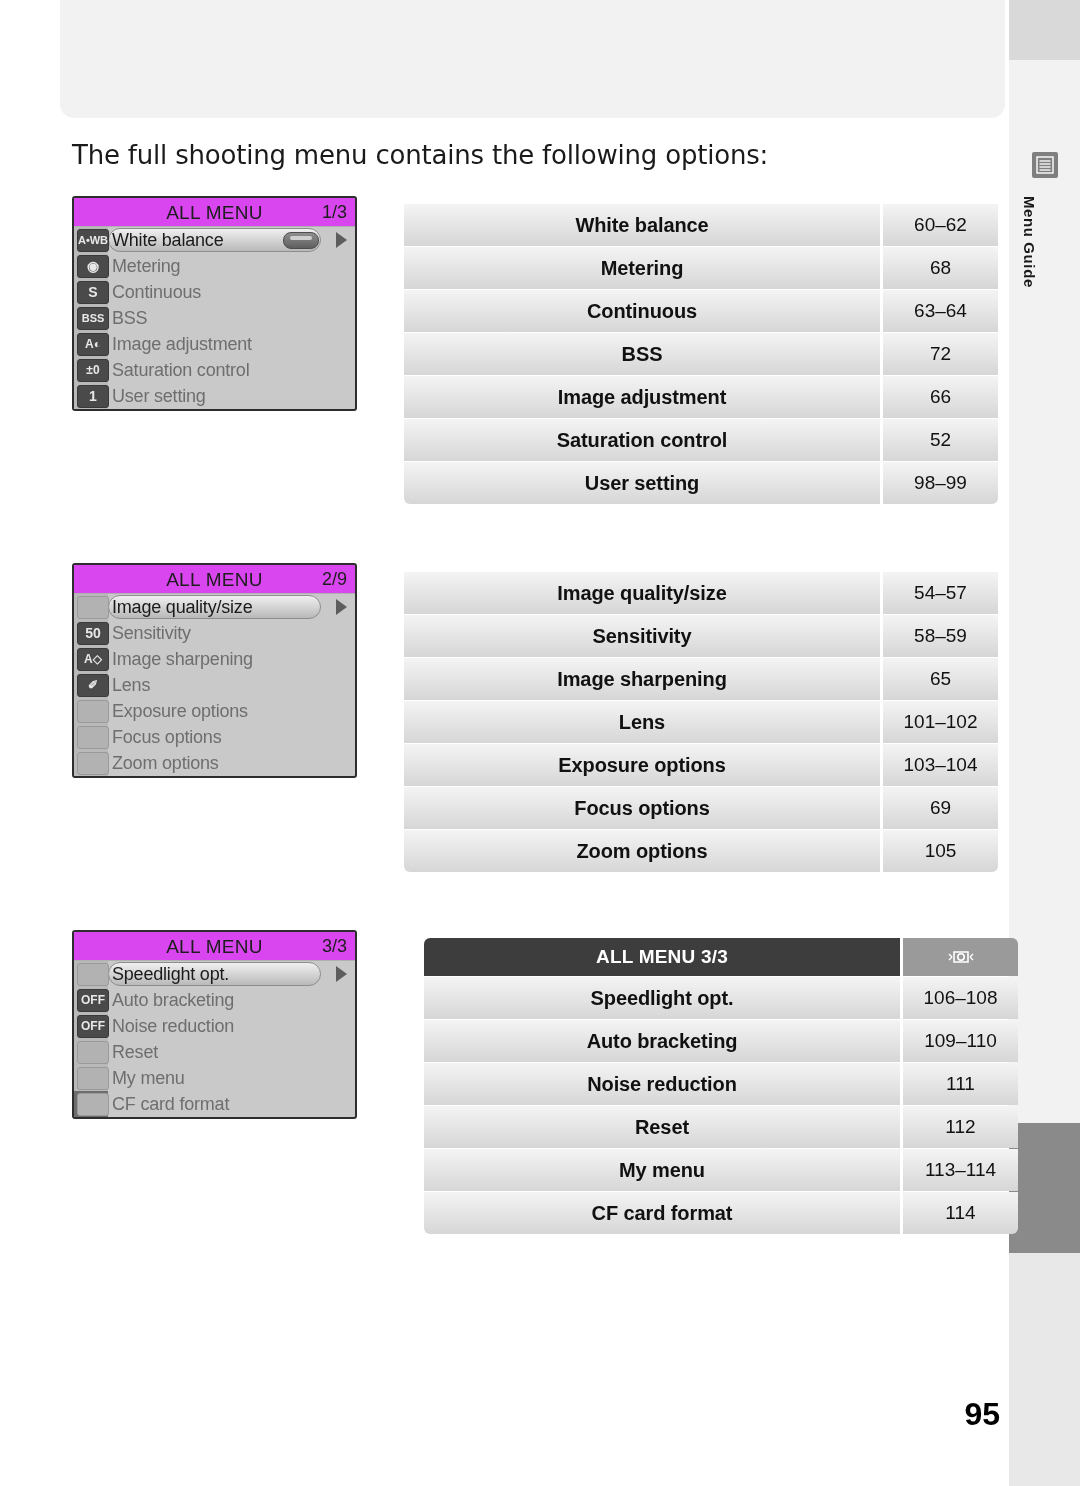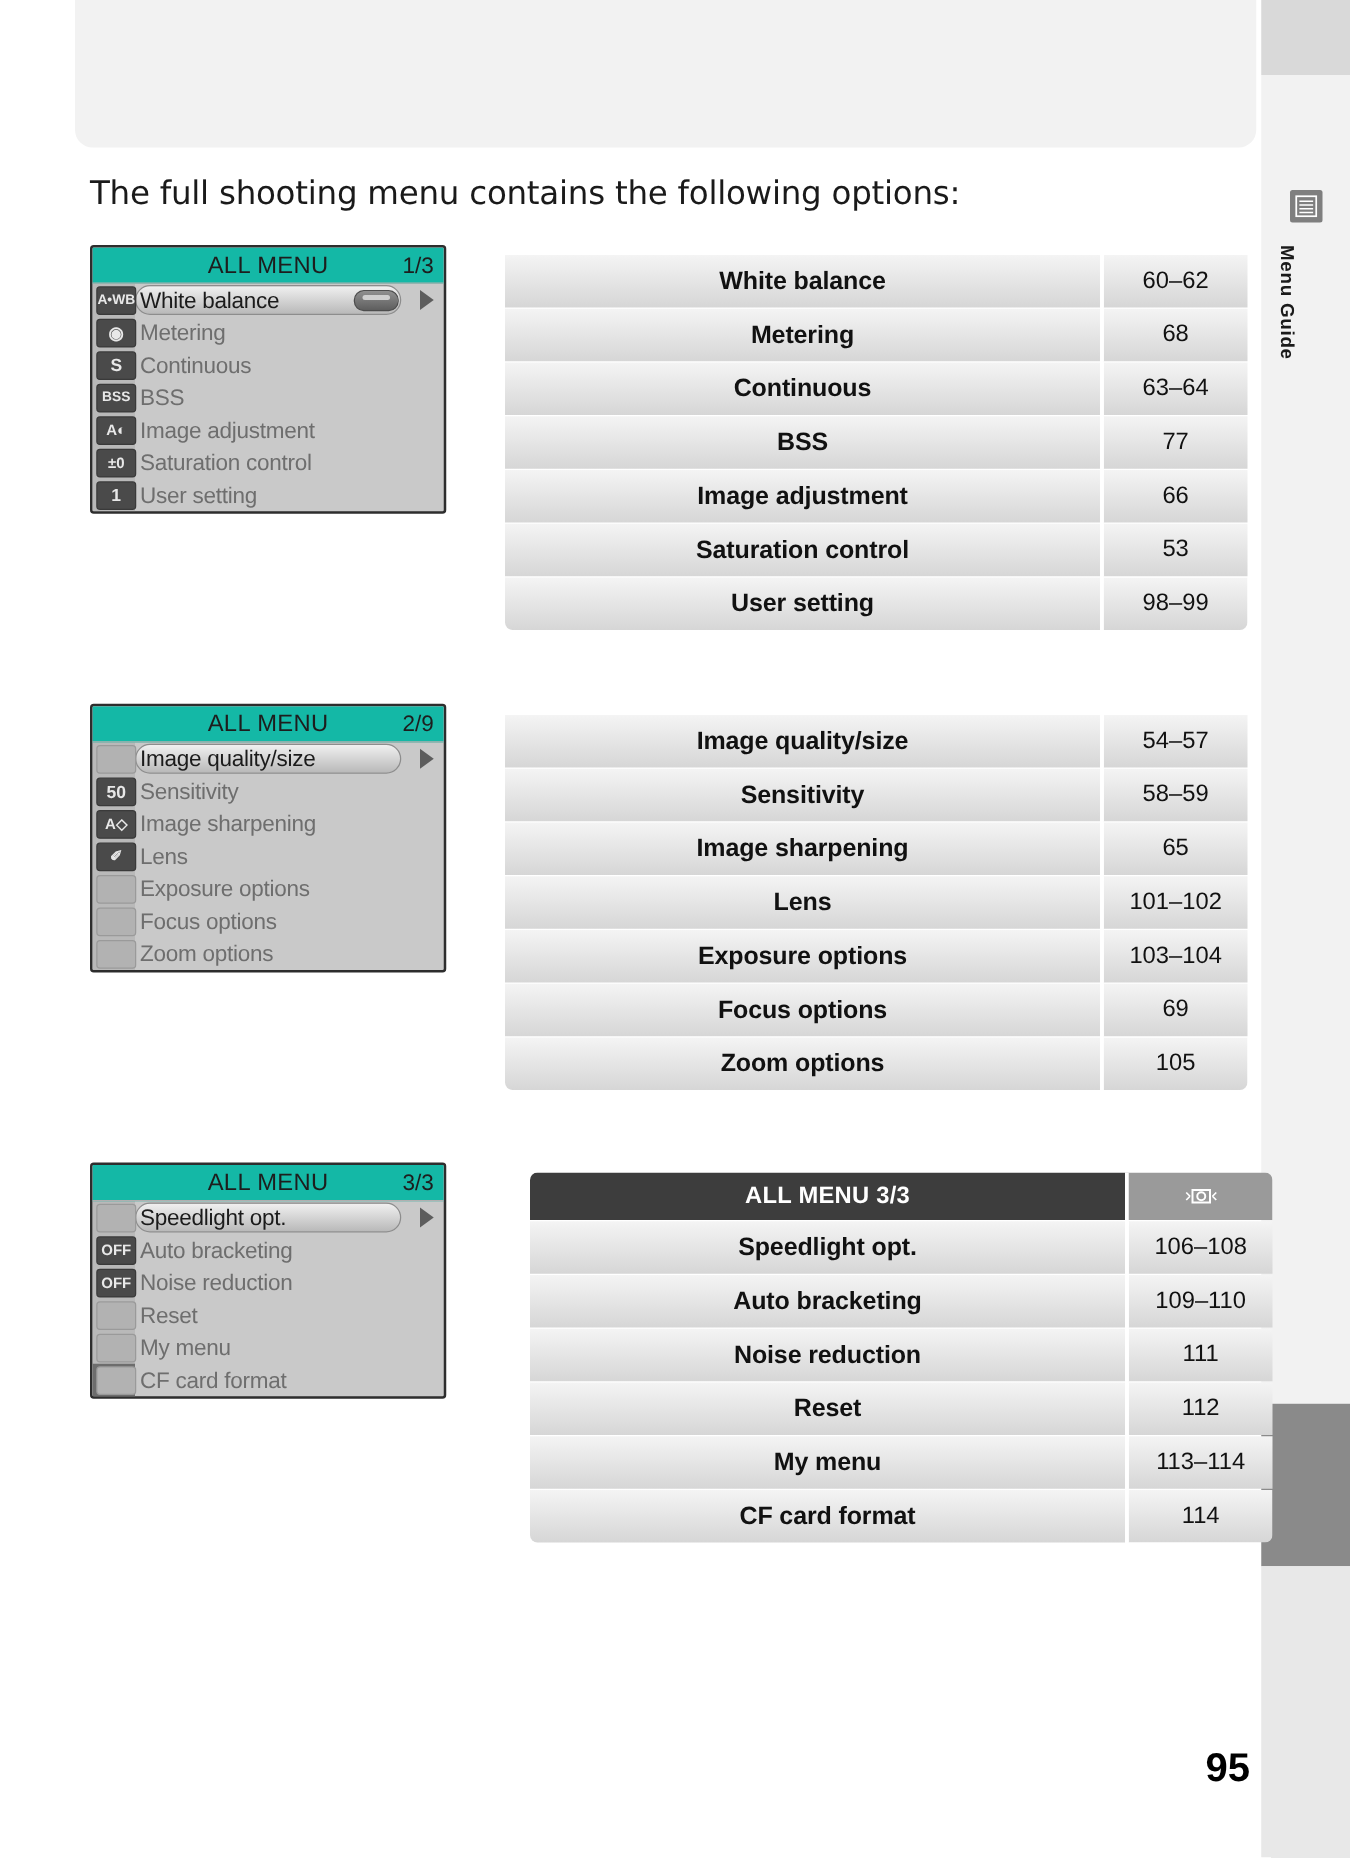--- a/index.html
+++ b/index.html
@@ -95,21 +95,21 @@
     width: 285px;
     background: #c9c9c9;
     border: 2px solid #2d2d2d;
     border-radius: 3px;
     box-sizing: border-box;
     font-family: "Liberation Sans", sans-serif;
     overflow: hidden;
   }
   .lcd-head {
     height: 28px;
-    background: #14b8a6;
+    background: #d946ef;
     position: relative;
     border-bottom: 1px solid #b0b0b0;
   }
   .lcd-title {
     position: absolute;
     left: 0; right: 0; top: 4px;
     text-align: center;
     font-size: 19px;
     color: #1d1d1d;
     font-weight: normal;
@@ -445,29 +445,29 @@
   <div class="tbl-row">
       <div class="c-label">Metering</div>
       <div class="c-page">68</div>
     </div>
   <div class="tbl-row">
       <div class="c-label">Continuous</div>
       <div class="c-page">63–64</div>
     </div>
   <div class="tbl-row">
       <div class="c-label">BSS</div>
-      <div class="c-page">77</div>
+      <div class="c-page">72</div>
     </div>
   <div class="tbl-row">
       <div class="c-label">Image adjustment</div>
       <div class="c-page">66</div>
     </div>
   <div class="tbl-row">
       <div class="c-label">Saturation control</div>
-      <div class="c-page">53</div>
+      <div class="c-page">52</div>
     </div>
   <div class="tbl-row">
       <div class="c-label">User setting</div>
       <div class="c-page">98–99</div>
     </div>
 </div>
 
 <div class="tbl" style="left:404px; top:571px;">
   <div class="tbl-row">
       <div class="c-label">Image quality/size</div>

